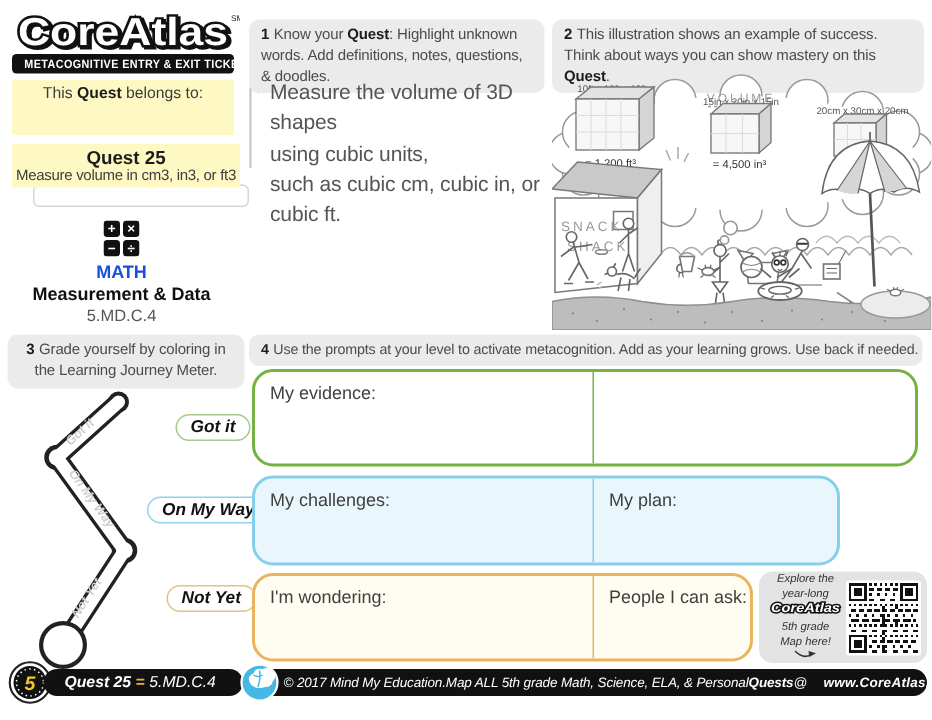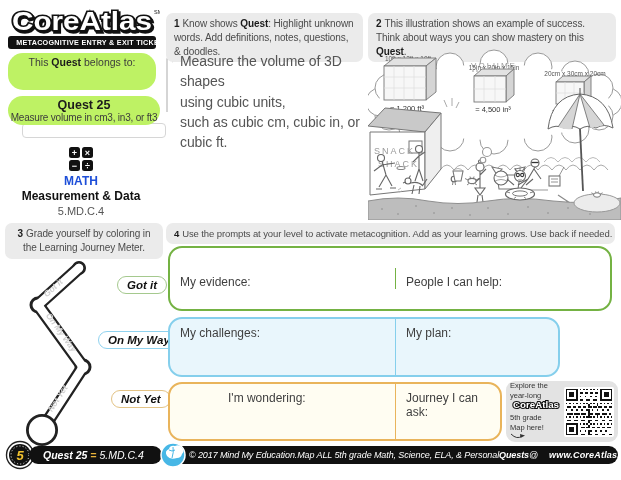--- a/index.html
+++ b/index.html
@@ -8,21 +8,21 @@
   .abs{position:absolute;}
   svg text{font-family:"Liberation Sans",sans-serif;}
   .pill{position:absolute;background:#ebebeb;border-radius:7px;color:#4b4b4b;
         font-size:10px;line-height:1.38;padding:4px 8px;letter-spacing:-0.1px;box-sizing:border-box;}
   .pill .num{font-weight:bold;color:#1c1c1c;margin-right:3px;}
   .pill b{color:#1c1c1c;}
   .banner{position:absolute;left:8px;top:36px;width:148px;height:13px;background:#111;
           border-radius:3px;color:#fff;font-weight:bold;font-size:8px;line-height:13px;
           text-align:center;letter-spacing:.3px;}
   .squeeze{display:inline-block;transform:scaleX(.9);transform-origin:50% 50%;white-space:nowrap;}
-  .band{position:absolute;background:#bef264;border-radius:15px;text-align:center;box-sizing:border-box;}
+  .band{position:absolute;background:#fef9c3;border-radius:1px;text-align:center;box-sizing:border-box;}
   .band1{left:8px;top:53px;width:148px;height:37px;font-size:10.5px;padding-top:3px;}
   .band1 b{color:#1c1c1c;}
   .name-input{position:absolute;left:14px;top:70px;width:134px;height:13px;background:#fff;
               border:1px solid #d6d6d6;border-radius:4px;font-size:10px;padding:0 4px;}
   .band2{left:8px;top:96px;width:152px;height:29px;}
   .band2 .qtitle{font-weight:bold;font-size:12.5px;color:#1c1c1c;padding-top:2px;}
   .band2 .qsub{font-size:10px;letter-spacing:-.2px;white-space:nowrap;color:#3c3c3c;}
   .subject{position:absolute;left:0;top:174px;width:162px;text-align:center;font-weight:bold;font-size:12px;color:#1d4ed8;}
   .strand{position:absolute;left:0;top:189px;width:162px;text-align:center;font-weight:bold;font-size:12px;color:#111;}
   .standard{position:absolute;left:0;top:205px;width:162px;text-align:center;font-size:11px;color:#555;}
@@ -30,29 +30,29 @@
         color:#555;letter-spacing:-.1px;}
   .bubble{position:absolute;background:#fff;border-radius:14px;padding:2px 9px;
           font-size:11.5px;font-weight:bold;font-style:italic;color:#111;white-space:nowrap;}
   .bub-green{border:1.5px solid #a5c98e;}
   .bub-blue{border:1.5px solid #8fd2ef;}
   .bub-orange{border:1.5px solid #e3c385;}
   .wbox{position:absolute;border-radius:14px;border:2px solid;display:flex;box-sizing:border-box;overflow:hidden;}
   .wbox .cellL{width:226px;border-right:1.5px solid;box-sizing:border-box;}
   .wbox .cellR{flex:1;}
   .wbox .lbl{font-size:12px;color:#3f3f3f;padding:7px 0 0 10px;}
-  .box-green{left:168px;top:246px;width:444px;height:65px;border-color:#74b243;background:#fff;align-items:center;}
+  .box-green{left:168px;top:246px;width:444px;height:65px;border-color:#74b243;background:#fff;}
   .box-green .cellL{border-right-color:#74b243;}
   .box-blue{left:168px;top:317px;width:392px;height:60px;border-color:#85cfec;background:#e9f6fc;}
   .box-blue .cellL{border-right-color:#85cfec;}
   .box-orange{left:168px;top:382px;width:334px;height:59px;border-color:#e9b45b;background:#fffdf2;}
-  .box-orange .cellL{border-right-color:#e9b45b;padding-left:48px;}
+  .box-orange .cellL{border-right-color:#e9b45b;}
   .qrpanel{position:absolute;left:506px;top:381px;width:112px;height:61px;background:#e3e3e3;
            border-radius:9px;display:flex;align-items:center;padding:0 4px;box-sizing:border-box;}
-  .qrtext{width:54px;text-align:left;font-size:7.5px;line-height:1.3;color:#333;}
+  .qrtext{width:54px;text-align:center;font-size:7.5px;font-style:italic;line-height:1.3;color:#333;}
   .footbar{position:absolute;height:18px;background:#111;border-radius:9px;color:#fff;
            font-style:italic;display:flex;align-items:center;box-sizing:border-box;}
   .bar1{left:29px;top:446px;width:133px;font-size:10.5px;padding-left:14px;}
   .bar1 .eq{color:#e8b33a;margin:0 3px;font-weight:bold;}
   .bar2{left:163px;top:446px;width:455px;font-size:9px;padding-left:26px;white-space:nowrap;letter-spacing:-.1px;}
   .bar2 b{font-style:italic;}
   .bar2 .site{font-weight:bold;letter-spacing:.2px;margin-left:11px;}
   .bar2 .gap{display:inline-block;width:7px;}
 </style>
 </head>
@@ -94,21 +94,21 @@
     <text x="18.5" y="8.6" text-anchor="middle" font-size="9" font-weight="bold" fill="#fff">×</text>
     <text x="5.5" y="21.6" text-anchor="middle" font-size="9" font-weight="bold" fill="#fff">−</text>
     <text x="18.5" y="21.6" text-anchor="middle" font-size="9" font-weight="bold" fill="#fff">÷</text>
   </svg>
 
   <div class="subject">MATH</div>
   <div class="strand">Measurement &amp; Data</div>
   <div class="standard">5.MD.C.4</div>
 
   <div class="pill" style="left:166px;top:13px;width:197px;">
-    <span class="num">1</span><span>Know shows </span><b>Quest</b><span>: Highlight unknown words. Add definitions, notes, questions, &amp; doodles.</span>
+    <span class="num">1</span><span>Know your </span><b>Quest</b><span>: Highlight unknown words. Add definitions, notes, questions, &amp; doodles.</span>
   </div>
 
   <div class="goal">
     <div>Measure the volume of 3D shapes</div>
     <div>using cubic units,</div>
     <div>such as cubic cm, cubic in, or cubic ft.</div>
   </div>
 
   <div class="pill" style="left:368px;top:13px;width:248px;">
     <span class="num">2</span><span>This illustration shows an example of success. Think about ways you can show mastery on this </span><b>Quest</b><span>.</span>
@@ -319,40 +319,37 @@
   <div class="bubble bub-orange" style="left:111px;top:390px;">Not Yet</div>
 
   <div class="pill" style="left:166px;top:223px;width:449px;white-space:nowrap;font-size:9.5px;">
     <span class="num">4</span><span>Use the prompts at your level to activate metacognition. Add as your learning grows. Use back if needed.</span>
   </div>
 
   <div class="wbox box-green">
     <div class="cellL">
       <div class="lbl">My evidence:</div>
     </div>
-    <div class="cellR">
-      <div class="lbl">People I can help:</div>
-    </div>
   </div>
 
   <div class="wbox box-blue">
     <div class="cellL">
       <div class="lbl">My challenges:</div>
     </div>
     <div class="cellR">
       <div class="lbl">My plan:</div>
     </div>
   </div>
 
   <div class="wbox box-orange">
     <div class="cellL">
       <div class="lbl">I'm wondering:</div>
     </div>
     <div class="cellR">
-      <div class="lbl">Journey I can ask:</div>
+      <div class="lbl">People I can ask:</div>
     </div>
   </div>
 
   <div class="qrpanel">
     <div class="qrtext">
       <div>Explore the</div>
       <div>year-long</div>
       <svg width="52" height="10" viewBox="0 0 52 10">
         <text x="26" y="8" text-anchor="middle" font-size="8.5" font-weight="bold" font-family="DejaVu Sans, sans-serif" fill="#fff" stroke="#111" stroke-width="2" paint-order="stroke" textLength="46" lengthAdjust="spacingAndGlyphs">CoreAtlas</text>
       </svg>

